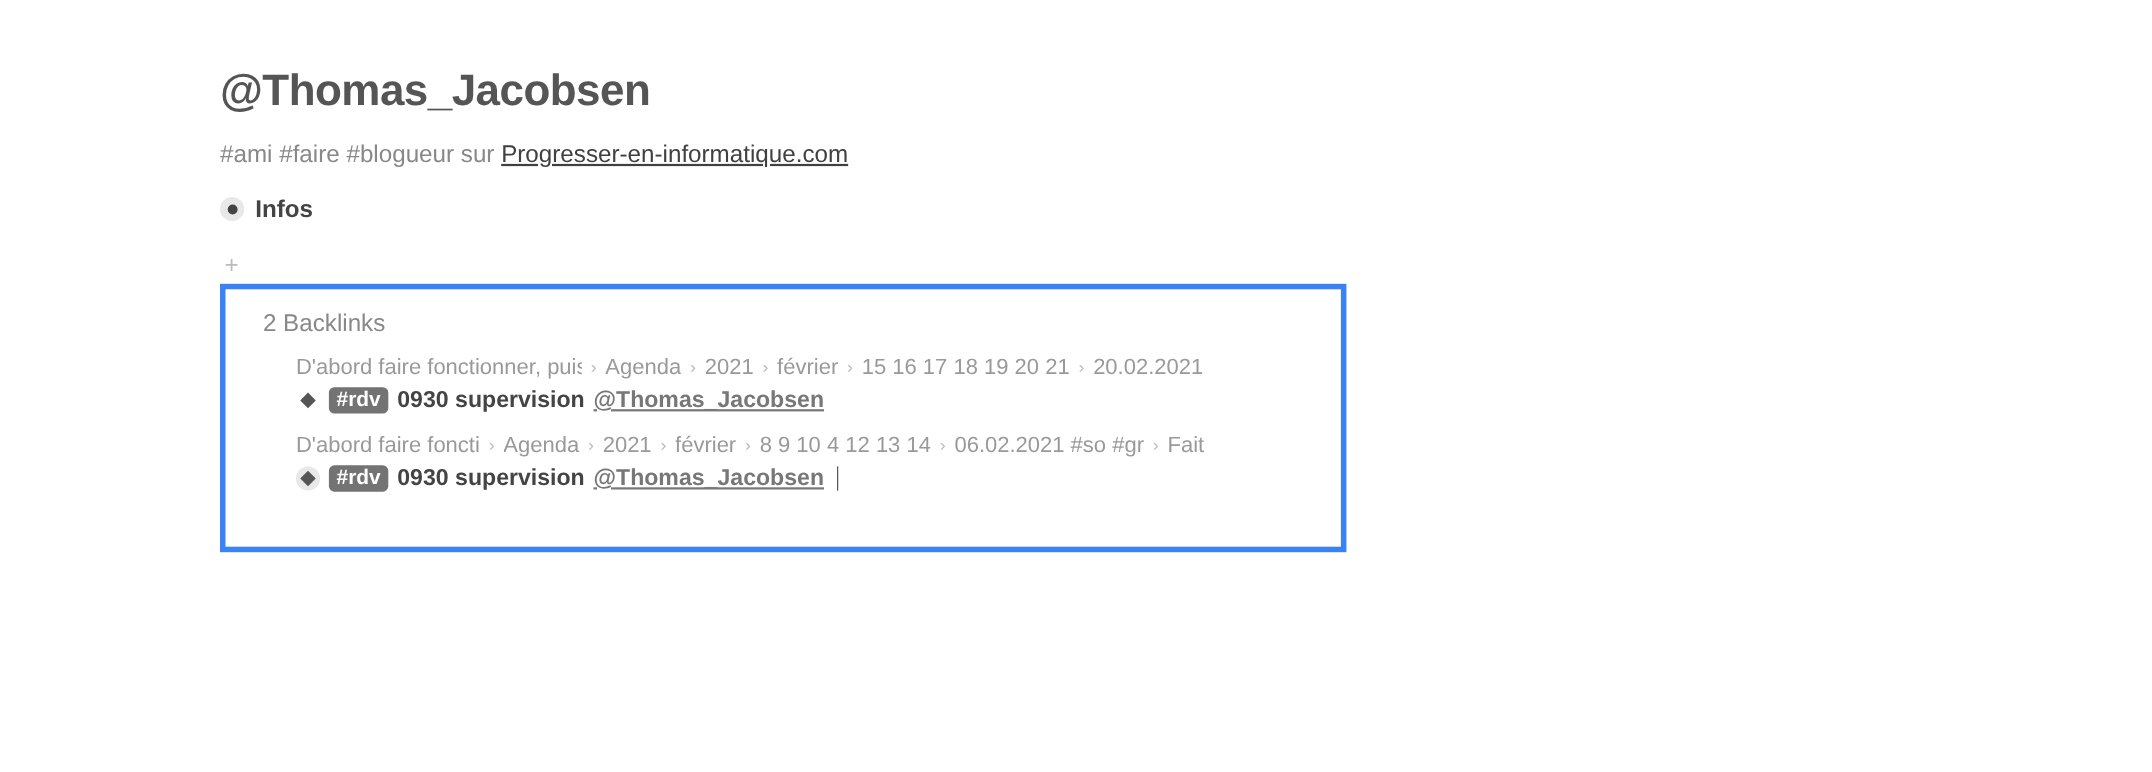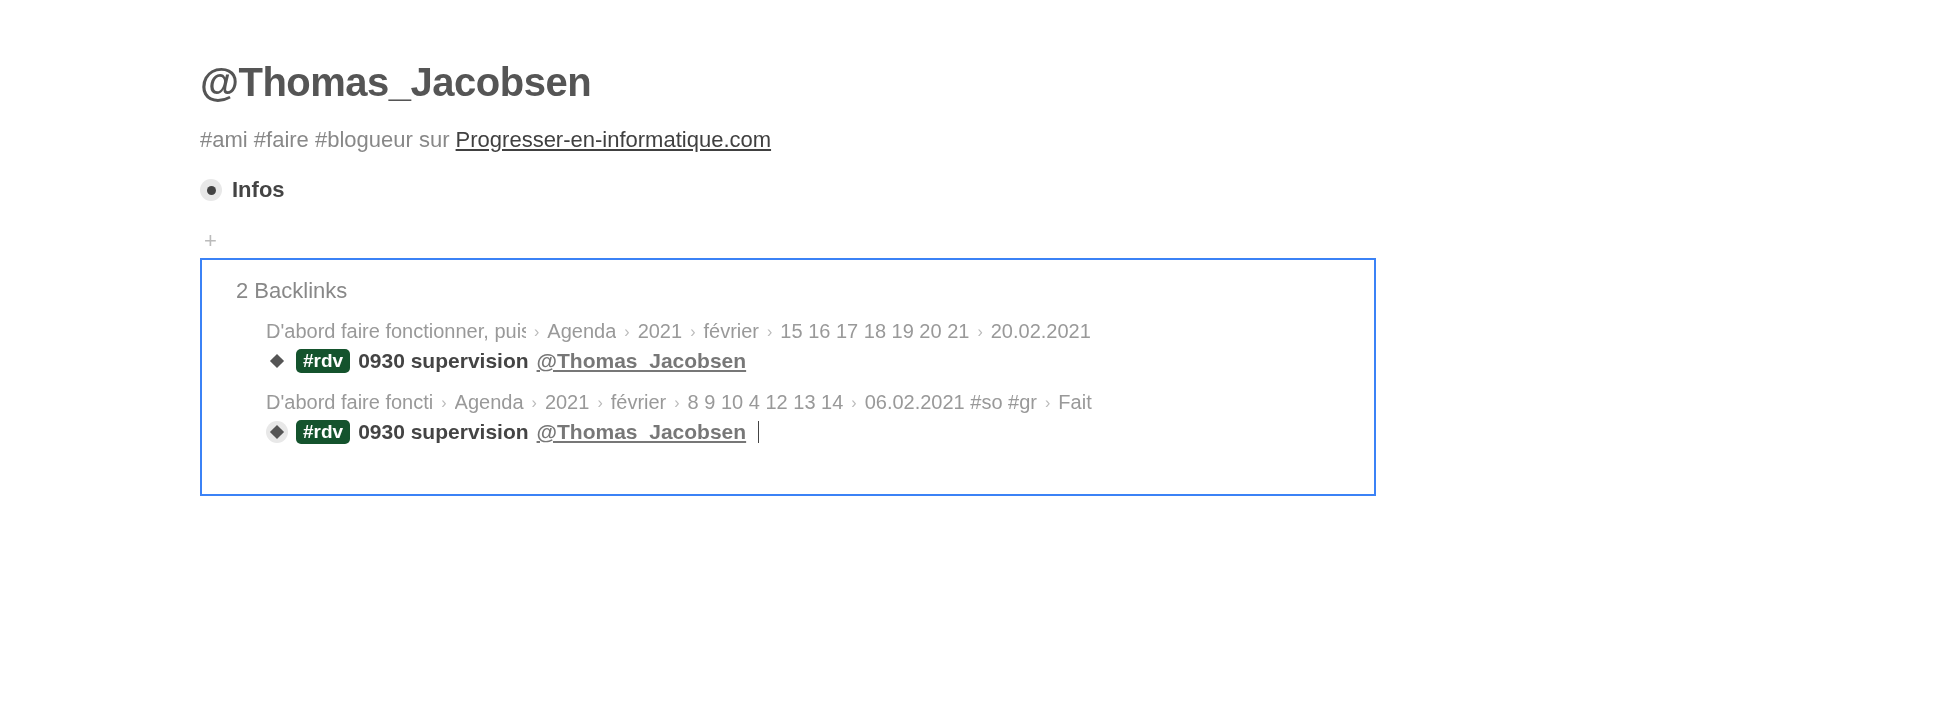--- a/index.html
+++ b/index.html
@@ -56,24 +56,24 @@
     color: #444;
   }
   .plus-row {
     color: #bbb;
     font-size: 22px;
     font-weight: 300;
     padding-left: 4px;
     line-height: 1;
   }
   .backlinks-box {
-    border: 2px solid #3b82f6;
+    border: 5px solid #3b82f6;
     padding: 16px 24px 32px 24px;
     margin-top: 6px;
-    width: 1176px;
+    width: 1024px;
   }
   .backlinks-header {
     font-size: 22px;
     color: #888;
     margin: 2px 0 16px 10px;
   }
   .backlink-entry {
     margin-left: 40px;
     margin-bottom: 18px;
   }
@@ -114,21 +114,21 @@
   .diamond-wrap {
     width: 22px; height: 22px;
     border-radius: 50%;
     display: flex;
     align-items: center;
     justify-content: center;
     flex: 0 0 auto;
   }
   .diamond-wrap.halo { background: #e8e8e8; }
   .tag-rdv {
-    background: #14532d;
+    background: #737373;
     color: #fff;
     border-radius: 5px;
     padding: 1px 7px;
     font-size: 19px;
     font-weight: 600;
   }
   .mention {
     color: #777;
     text-decoration: underline;
     font-weight: 600;

